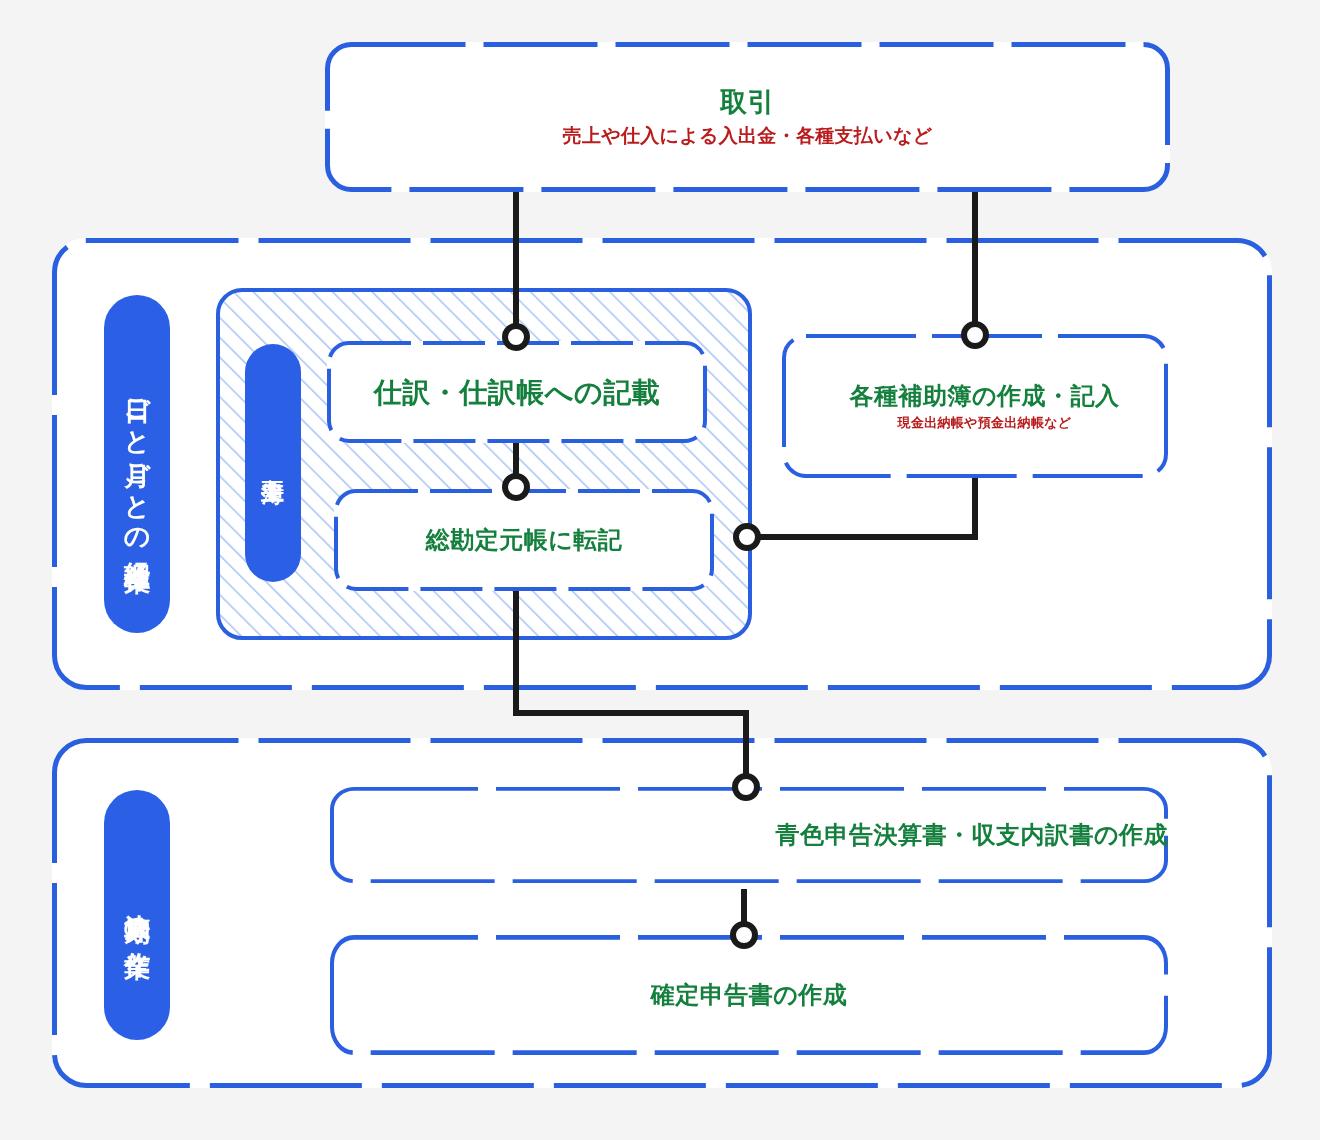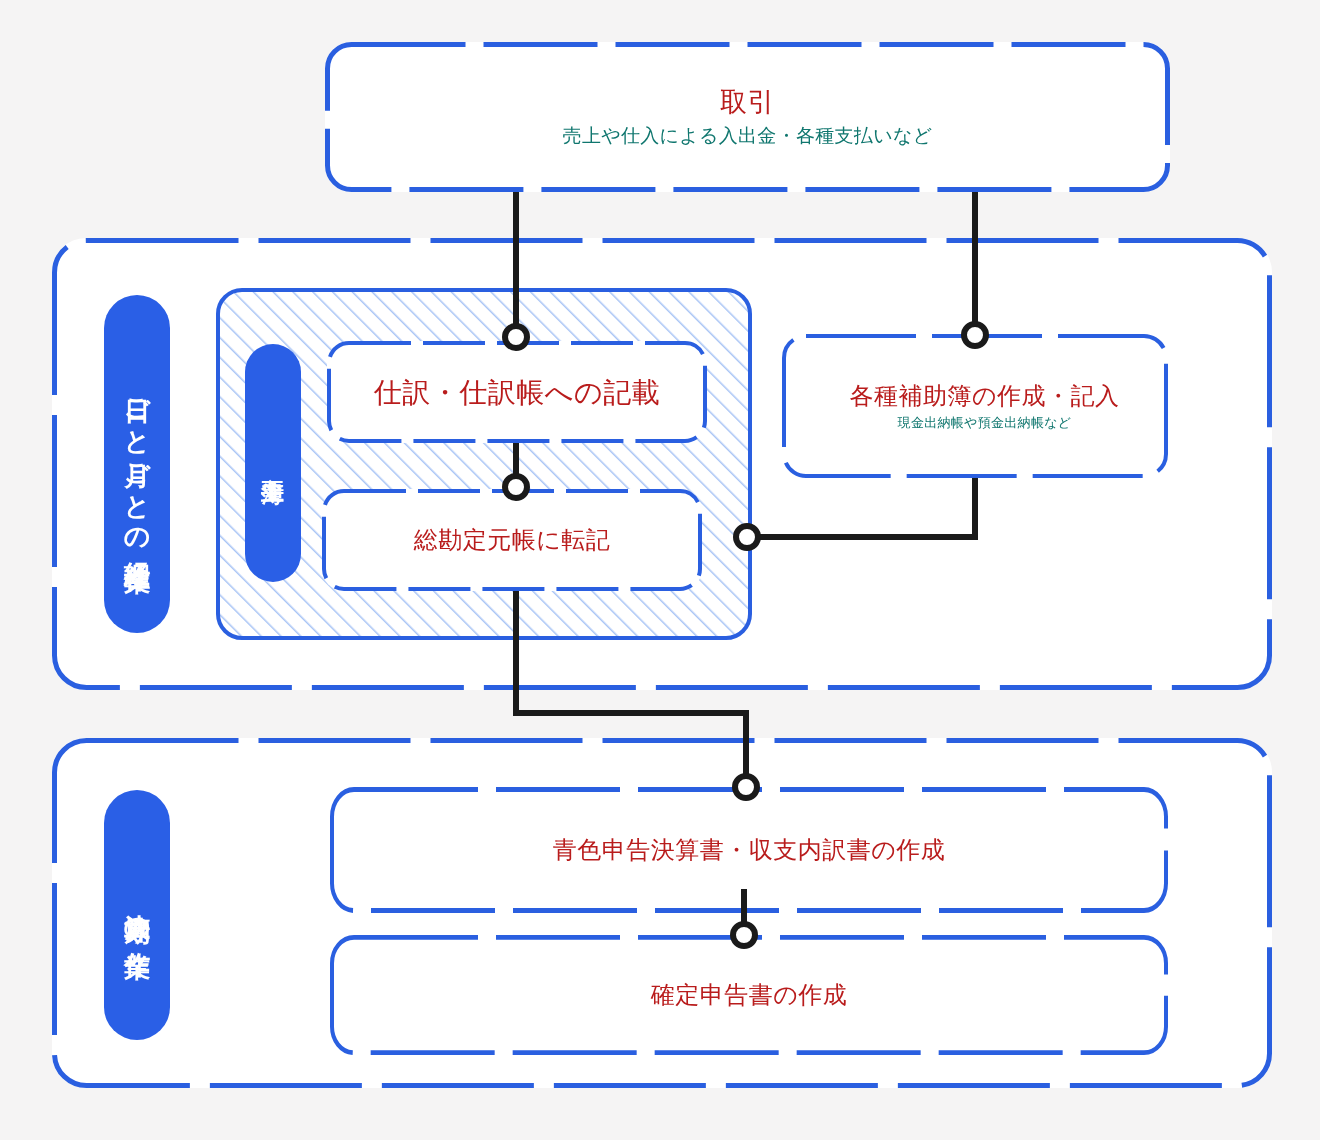--- a/index.html
+++ b/index.html
@@ -41,28 +41,28 @@
     position: absolute;
     box-sizing: border-box;
     background: #ffffff;
     display: flex;
     flex-direction: column;
     align-items: center;
     justify-content: center;
     text-align: center;
   }
   .node .title {
-    color: #b91c1c;
-    font-weight: normal;
+    color: #15803d;
+    font-weight: bold;
     letter-spacing: 0.5px;
     line-height: 1.25;
   }
   .node .sub {
-    color: #0f766e;
-    font-weight: normal;
+    color: #b91c1c;
+    font-weight: bold;
     letter-spacing: 0.3px;
     line-height: 1.25;
     text-align: center;
   }
 
   
   .framesvg {
     position: absolute;
     left: 0; top: 0;
     width: 100%;
@@ -157,40 +157,40 @@
     <span>主要簿</span>
   </div>
 
   <div class="node znode" style="left:327px; top:341px; width:380px; height:102px; border-radius:22px;">
     <svg class="framesvg" viewBox="0 0 380 102" preserveAspectRatio="none">
       <rect x="2" y="2" width="376" height="98" rx="20" ry="20" fill="#ffffff" stroke="#2a5fe0" stroke-width="4" stroke-dasharray="62 12" stroke-linecap="butt"></rect>
     </svg>
     <div class="title" style="font-size:28px; position:relative; z-index:2;">仕訳・仕訳帳への記載</div>
   </div>
 
-  <div class="node znode" style="left:322px; top:489px; width:380px; height:102px; border-radius:22px;">
+  <div class="node znode" style="left:334px; top:489px; width:380px; height:102px; border-radius:22px;">
     <svg class="framesvg" viewBox="0 0 380 102" preserveAspectRatio="none">
       <rect x="2" y="2" width="376" height="98" rx="20" ry="20" fill="#ffffff" stroke="#2a5fe0" stroke-width="4" stroke-dasharray="62 12" stroke-linecap="butt"></rect>
     </svg>
     <div class="title" style="font-size:24px; position:relative; z-index:2;">総勘定元帳に転記</div>
   </div>
 
   <div class="node znode" style="left:782px; top:334px; width:386px; height:144px; border-radius:24px;padding-left:19px;">
     <svg class="framesvg" viewBox="0 0 386 144" preserveAspectRatio="none">
       <rect x="2" y="2" width="382" height="140" rx="22" ry="22" fill="#ffffff" stroke="#2a5fe0" stroke-width="4" stroke-dasharray="110 16" stroke-linecap="butt"></rect>
     </svg>
     <div class="title" style="font-size:24px; position:relative; z-index:2; margin-bottom:4px;">各種補助簿の作成・記入</div>
     <div class="sub" style="font-size:13px; position:relative; z-index:2;">現金出納帳や預金出納帳など</div>
   </div>
 
   <div class="pill" style="left:104px; top:790px; width:66px; height:250px; font-size:26px;">
     <span>決算期の作業</span>
   </div>
 
-  <div class="node znode" style="left:330px; top:787px; width:838px; height:126px; border-radius:24px;">
+  <div class="node znode" style="left:330px; top:787px; width:838px; height:96px; border-radius:24px;align-items:flex-end;">
     <svg class="framesvg" viewBox="0 0 838 102" preserveAspectRatio="none">
       <rect x="2" y="2" width="834" height="98" rx="22" ry="22" fill="#ffffff" stroke="#2a5fe0" stroke-width="4" stroke-dasharray="124 18" stroke-linecap="butt"></rect>
     </svg>
     <div class="title" style="font-size:24px; position:relative; z-index:2;">青色申告決算書・収支内訳書の作成</div>
   </div>
 
   <div class="node znode" style="left:330px; top:935px; width:838px; height:120px; border-radius:24px;">
     <svg class="framesvg" viewBox="0 0 838 102" preserveAspectRatio="none">
       <rect x="2" y="2" width="834" height="98" rx="22" ry="22" fill="#ffffff" stroke="#2a5fe0" stroke-width="4" stroke-dasharray="124 18" stroke-linecap="butt"></rect>
     </svg>

